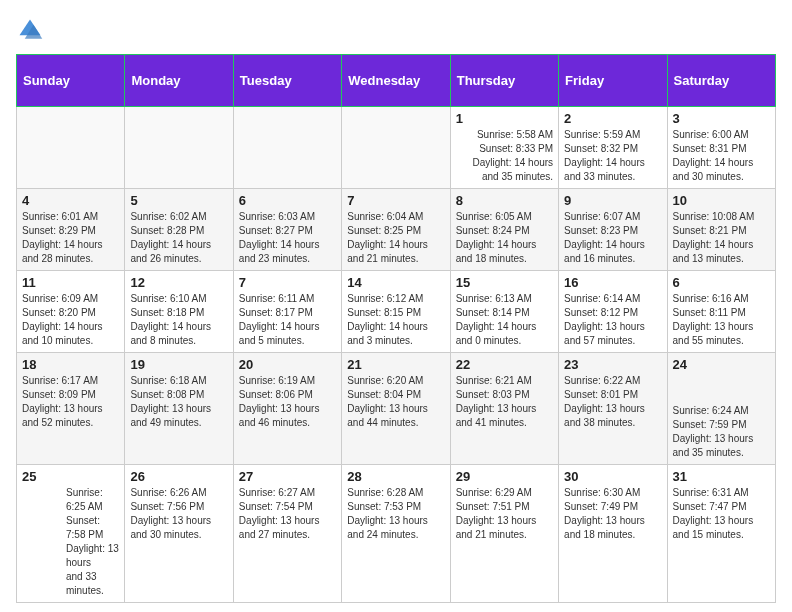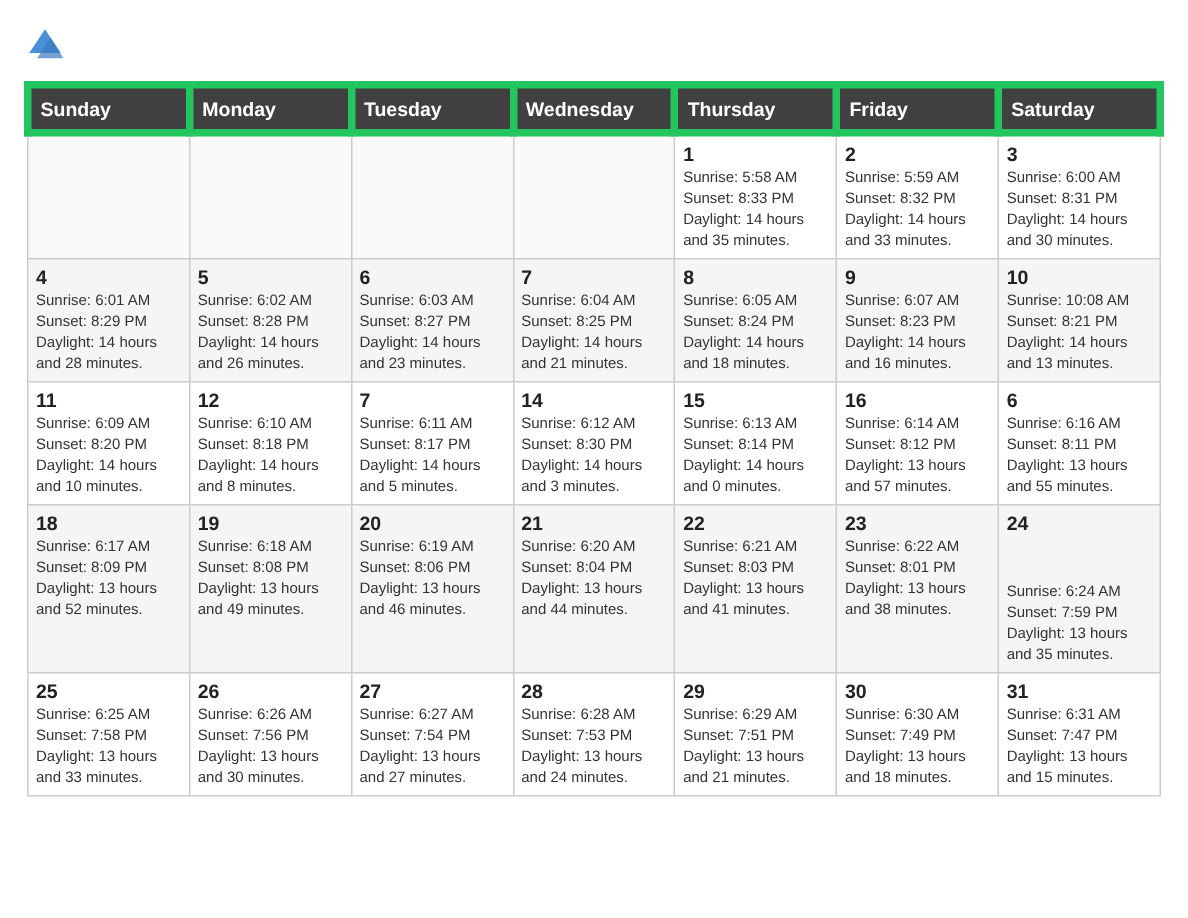--- a/index.html
+++ b/index.html
@@ -38,27 +38,27 @@
       font-size: 16px;
       color: #333;
       margin-top: 2px;
     }
     .calendar {
       width: 100%;
       border-collapse: collapse;
       margin-top: 10px;
     }
     .calendar th {
-      background-color: #404040;
+      background-color: #6d28d9;
       color: #fff;
       text-align: left;
-      padding: 6px 6px;
+      padding: 18px 6px;
       font-size: 13px;
       font-weight: bold;
-      border: 5px solid #22c55e;
+      border: 1px solid #22c55e;
     }
     .calendar td {
       vertical-align: top;
       border: 1px solid #ccc;
       padding: 4px 5px;
       width: 108px;
       min-height: 80px;
       font-size: 10.5px;
       color: #222;
       background: #fff;
@@ -114,21 +114,21 @@
       </tr>
   </thead>
   <tbody id="calendar-body">
       <tr>
         <td class="empty"></td>
         <td class="empty"></td>
         <td class="empty"></td>
         <td class="empty"></td>
         <td>
           <span class="day-number">1</span>
-          <div class="day-info" style="white-space: pre-line;">Sunrise: 5:58 AM
+          <div class="day-info" style="white-space: pre-line; text-align: right;">Sunrise: 5:58 AM
 Sunset: 8:33 PM
 Daylight: 14 hours
 and 35 minutes.</div>
         </td>
         <td>
           <span class="day-number">2</span>
           <div class="day-info" style="white-space: pre-line;">Sunrise: 5:59 AM
 Sunset: 8:32 PM
 Daylight: 14 hours
 and 33 minutes.</div>
@@ -210,21 +210,21 @@
         <td>
           <span class="day-number">7</span>
           <div class="day-info" style="white-space: pre-line;">Sunrise: 6:11 AM
 Sunset: 8:17 PM
 Daylight: 14 hours
 and 5 minutes.</div>
         </td>
         <td>
           <span class="day-number">14</span>
           <div class="day-info" style="white-space: pre-line;">Sunrise: 6:12 AM
-Sunset: 8:30 PM
+Sunset: 8:15 PM
 Daylight: 14 hours
 and 3 minutes.</div>
         </td>
         <td>
           <span class="day-number">15</span>
           <div class="day-info" style="white-space: pre-line;">Sunrise: 6:13 AM
 Sunset: 8:14 PM
 Daylight: 14 hours
 and 0 minutes.</div>
         </td>
@@ -290,21 +290,21 @@
           <span class="day-number">24</span>
           <div class="day-info" style="white-space: pre-line; margin-top: 32px;">Sunrise: 6:24 AM
 Sunset: 7:59 PM
 Daylight: 13 hours
 and 35 minutes.</div>
         </td>
       </tr>
       <tr>
         <td>
           <span class="day-number">25</span>
-          <div class="day-info" style="white-space: pre-line;">Sunrise: 6:25 AM
+          <div class="day-info" style="white-space: pre-line; margin-left: 44px;">Sunrise: 6:25 AM
 Sunset: 7:58 PM
 Daylight: 13 hours
 and 33 minutes.</div>
         </td>
         <td>
           <span class="day-number">26</span>
           <div class="day-info" style="white-space: pre-line;">Sunrise: 6:26 AM
 Sunset: 7:56 PM
 Daylight: 13 hours
 and 30 minutes.</div>

